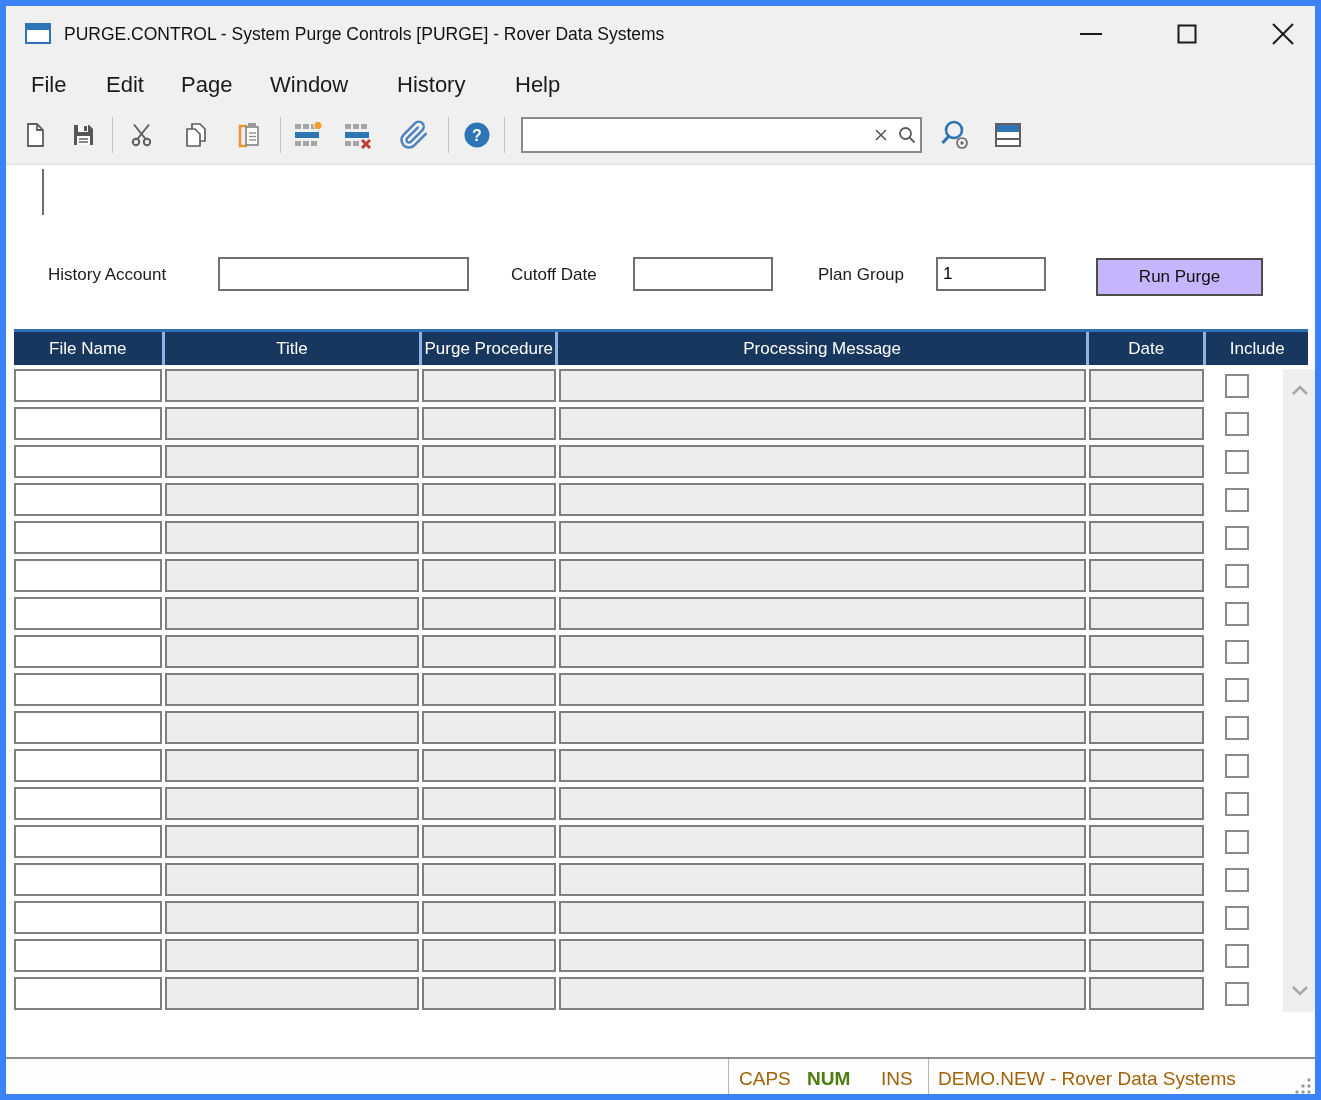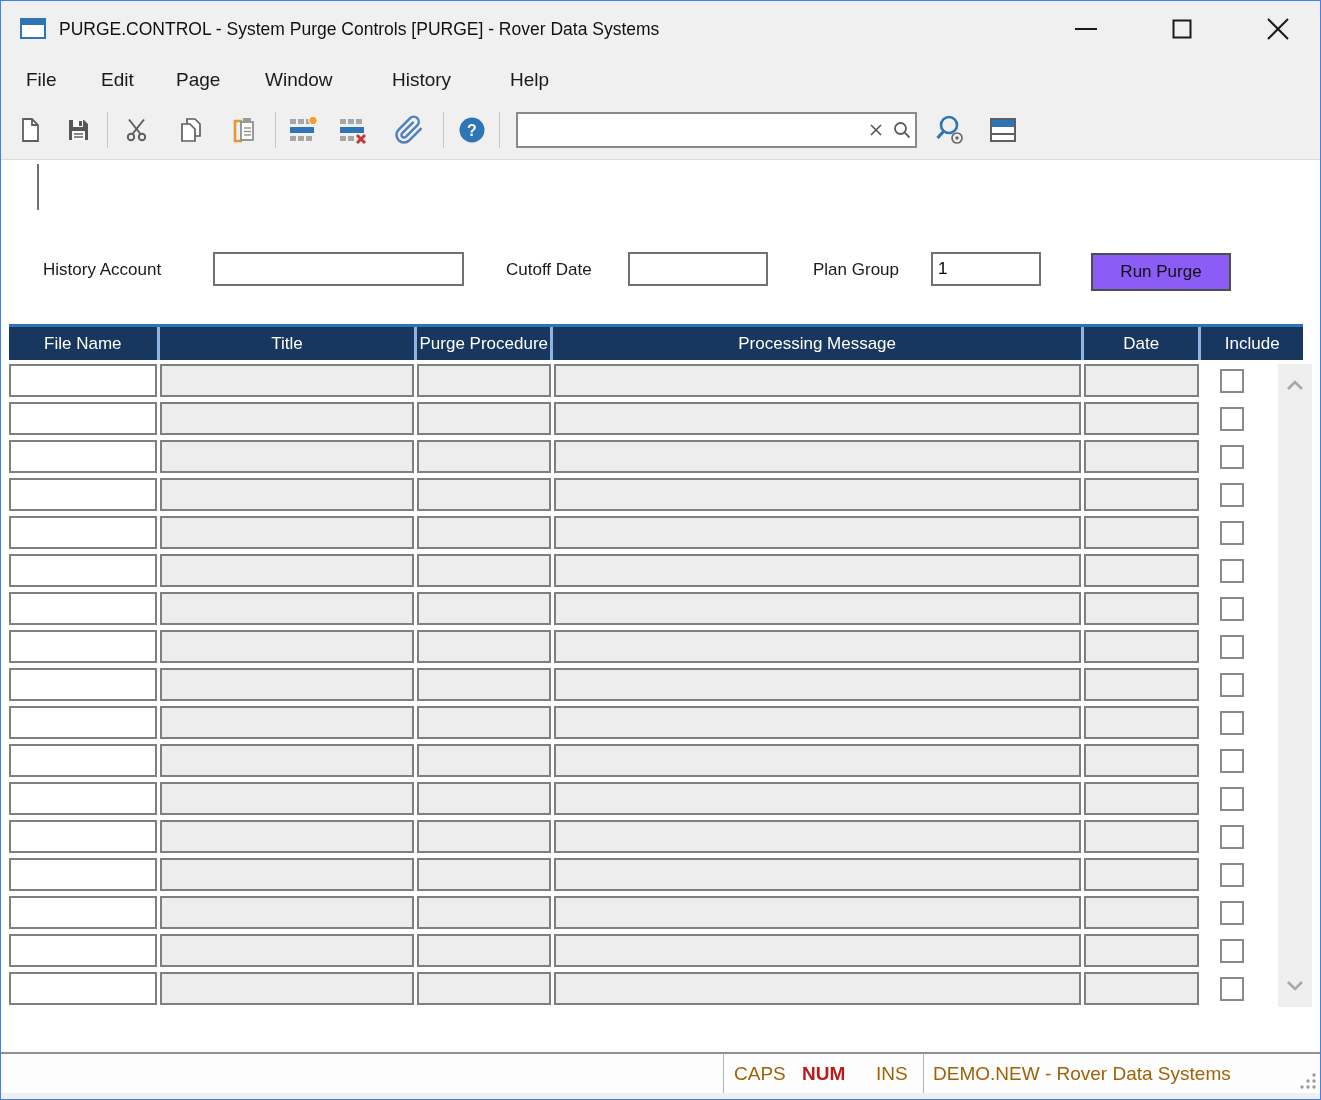--- a/index.html
+++ b/index.html
@@ -1,53 +1,53 @@
 <!DOCTYPE html>
 <html><head>
 <meta charset="utf-8">
 <style>
   html,body{margin:0;padding:0;background:#cfcfcf;}
   .window{
     position:relative;width:1321px;height:1100px;background:#ffffff;
-    border:1px solid #3b82f6;box-sizing:border-box;overflow:hidden;
+    border:6px solid #3b82f6;box-sizing:border-box;overflow:hidden;
     font-family:"Liberation Sans", sans-serif;color:#1a1a1a;
   }
   
   .chrome{position:absolute;top:0;left:0;right:0;height:158px;background:#f0f0f0;border-bottom:1px solid #dcdcdc;}
   .titlebar{position:absolute;top:0;left:0;right:0;height:56px;}
   .app-icon{position:absolute;left:19px;top:17px;width:26px;height:21px;border:2px solid #2e75b6;background:#fff;box-sizing:border-box;}
   .app-icon .bar{position:absolute;top:0;left:0;right:0;height:5px;background:#2e75b6;}
   .title-text{position:absolute;left:58px;top:0;height:56px;line-height:56px;font-size:17.5px;color:#111;white-space:nowrap;}
   .win-btn{position:absolute;top:0;width:46px;height:56px;display:flex;align-items:center;justify-content:center;cursor:default;}
   .btn-min{left:1062px;} .btn-max{left:1158px;} .btn-close{left:1254px;}
 
   
   .menubar{position:absolute;top:56px;left:0;right:0;height:46px;}
-  .menu-item{position:absolute;top:0;height:46px;line-height:46px;font-size:19px;padding:0 6px;}
+  .menu-item{position:absolute;top:0;height:46px;line-height:46px;font-size:22px;padding:0 6px;}
   .m0{left:19px;} .m1{left:94px;} .m2{left:169px;} .m3{left:258px;} .m4{left:385px;} .m5{left:503px;}
 
   
   .toolbar{position:absolute;top:102px;left:0;right:0;height:56px;}
   .tool-btn{position:absolute;top:11px;width:32px;height:32px;display:flex;align-items:center;justify-content:center;}
   .tb-sep{position:absolute;top:9px;width:1px;height:36px;background:#c6c6c6;}
   .search-box{position:absolute;left:515px;top:9px;width:401px;height:36px;background:#fff;border:2px solid #8a8a8a;box-sizing:border-box;display:flex;align-items:center;}
   .search-box input{flex:1;border:none;outline:none;height:100%;font-size:16px;font-family:"Liberation Sans",sans-serif;background:transparent;padding:0 6px;}
   .search-inner-icon{width:26px;height:26px;display:flex;align-items:center;justify-content:center;}
 
   
   .caret-mark{position:absolute;left:36px;top:163px;width:2px;height:46px;background:#6f6f6f;}
 
   
   .form-label{position:absolute;top:252px;height:34px;line-height:34px;font-size:17px;white-space:nowrap;}
   .lbl-history{left:42px;} .lbl-cutoff{left:505px;} .lbl-plan{left:812px;}
   .form-input{position:absolute;top:251px;height:34px;border:2px solid #707070;background:#fff;box-sizing:border-box;font-size:17px;font-family:"Liberation Sans",sans-serif;padding:0 5px;outline:none;}
   .inp-history{left:212px;width:251px;}
   .inp-cutoff{left:627px;width:140px;}
   .inp-plan{left:930px;width:110px;}
-  .run-btn{position:absolute;left:1090px;top:252px;width:140px;height:38px;background:#8b5cf6;border:2px solid #4d4d4d;box-sizing:border-box;font-size:17px;font-family:"Liberation Sans",sans-serif;color:#111;display:flex;align-items:center;justify-content:center;}
+  .run-btn{position:absolute;left:1090px;top:252px;width:167px;height:38px;background:#c4b5fd;border:2px solid #4d4d4d;box-sizing:border-box;font-size:17px;font-family:"Liberation Sans",sans-serif;color:#111;display:flex;align-items:center;justify-content:center;}
 
   
   .grid-header{position:absolute;left:8px;top:323px;width:1294px;height:36px;box-sizing:border-box;border-top:3px solid #2e74b5;background:#8eb4e3;display:flex;}
   .hcell{background:#17375e;color:#fff;font-size:17px;display:flex;align-items:center;justify-content:center;height:33px;margin-right:3px;box-sizing:border-box;white-space:nowrap;}
   .hcell:last-child{margin-right:0;}
   .c0{width:160px;} .c1{width:276px;} .c2{width:144px;} .c3{width:572px;} .c4{width:124px;} .c5{width:110px;}
   .grid-body{position:absolute;left:8px;top:363px;width:1294px;}
   .grid-row{display:flex;margin-bottom:5px;height:33px;}
   .cell{height:33px;box-sizing:border-box;border:2px solid #7f7f7f;background:#ededed;margin-right:3px;}
   .cell.editable{background:#ffffff;}
@@ -57,21 +57,21 @@
   
   .vscroll{position:absolute;left:1277px;top:363px;width:34px;height:643px;background:#efefef;}
   .vs-arrow{position:absolute;left:0;width:34px;height:30px;display:flex;align-items:center;justify-content:center;}
   .vs-up{top:6px;} .vs-down{bottom:6px;}
 
   
   .statusbar{position:absolute;left:0;top:1051px;width:100%;height:41px;background:#fdfdfd;border-top:2px solid #8f8f8f;box-sizing:border-box;}
   .sb-sep{position:absolute;top:0;bottom:0;width:1px;background:#b4b4b4;}
   .sep-a{left:722px;} .sep-b{left:922px;}
   .sb-key{position:absolute;top:0;height:39px;line-height:39px;font-size:19px;color:#a16207;}
-  .sb-key.active{color:#b91c1c;font-weight:700;}
+  .sb-key.active{color:#4d7c0f;font-weight:700;}
   .k-caps{left:733px;} .k-num{left:801px;} .k-ins{left:875px;}
   .sb-session{position:absolute;left:932px;top:0;height:39px;line-height:39px;font-size:19px;color:#a16207;white-space:nowrap;}
   .sb-grip{position:absolute;right:2px;bottom:2px;}
   .bottom-strip{position:absolute;left:0;top:1092px;width:100%;height:8px;background:#f0f0f0;}
   svg{display:block;}
 </style>
 </head>
 <body>
 
 <div class="window">

